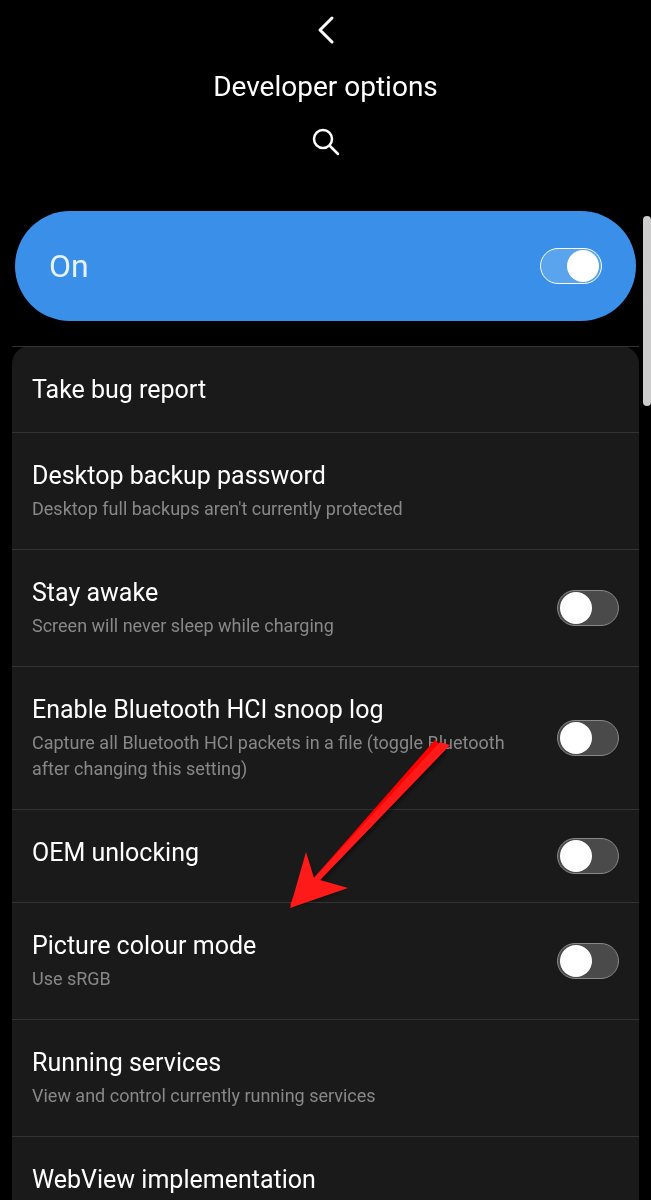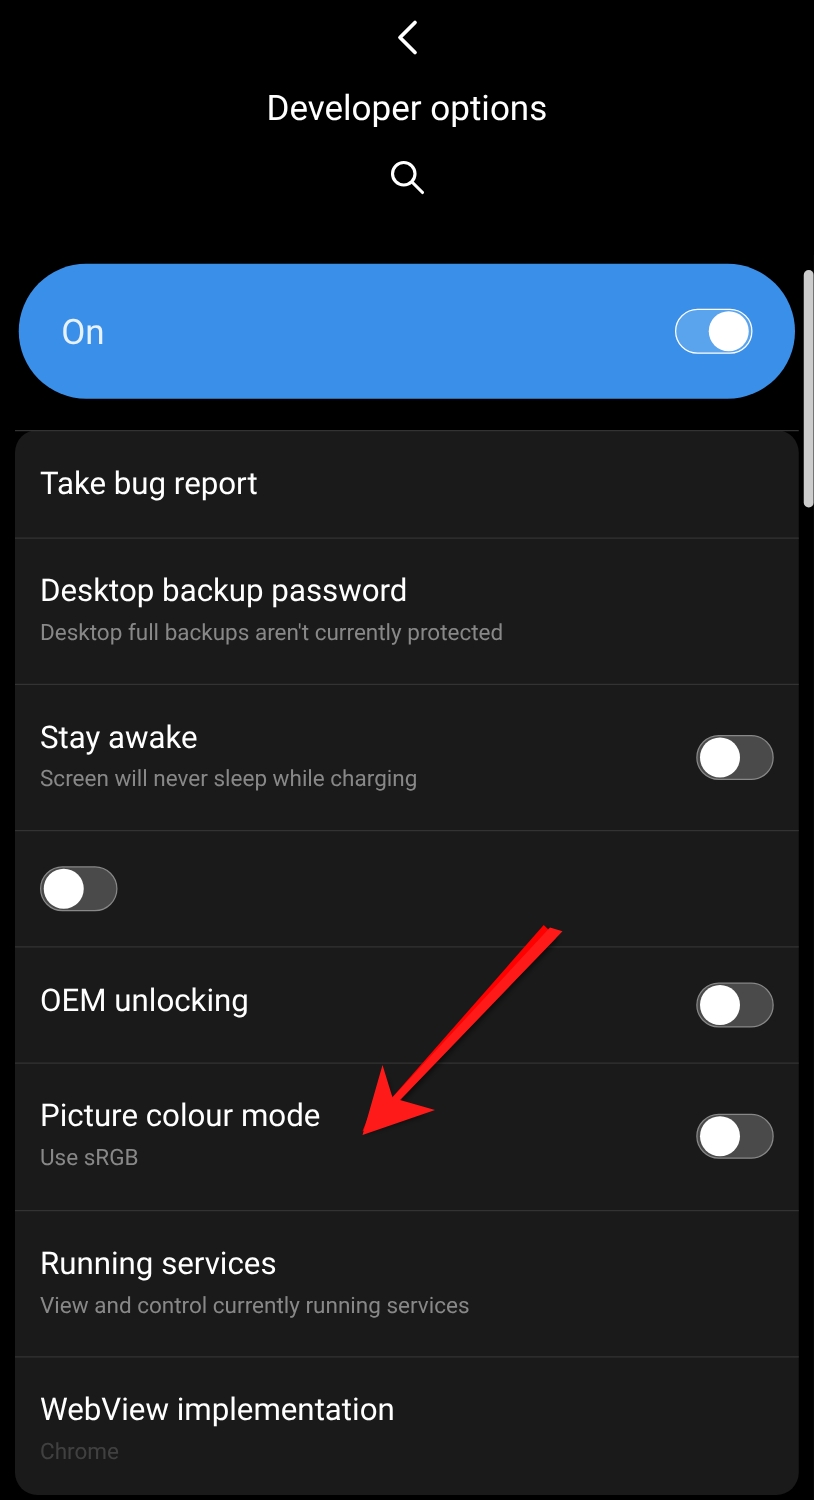--- a/index.html
+++ b/index.html
@@ -38,21 +38,21 @@
     .master-toggle {
       margin: 40px 15px 25px 15px;
       background: #3a8fe8;
       border-radius: 60px;
       padding: 36px 34px;
       display: flex;
       align-items: center;
       justify-content: space-between;
     }
     .master-toggle-label {
-      font-size: 28px;
+      font-size: 32px;
       color: #e8f2ff;
     }
     .toggle {
       width: 62px;
       height: 36px;
       background: #5aa3ed;
       border-radius: 20px;
       position: relative;
       cursor: pointer;
       border: 1px solid #fff;
@@ -170,20 +170,24 @@
     <div class="setting-text">
       <div class="setting-title">Stay awake</div>
       <div class="setting-subtitle">Screen will never sleep while charging</div>
     </div>
     <div class="toggle off">
       <div class="knob"></div>
     </div>
   </div>
 
   <div class="setting-item">
+    <div class="setting-text">
+      <div class="setting-title">Enable Bluetooth HCI snoop log</div>
+      <div class="setting-subtitle">Capture all Bluetooth HCI packets in a file (toggle Bluetooth after changing this setting)</div>
+    </div>
     <div class="toggle off">
       <div class="knob"></div>
     </div>
   </div>
 
   <div class="setting-item">
     <div class="setting-text">
       <div class="setting-title">OEM unlocking</div>
     </div>
     <div class="toggle off">

